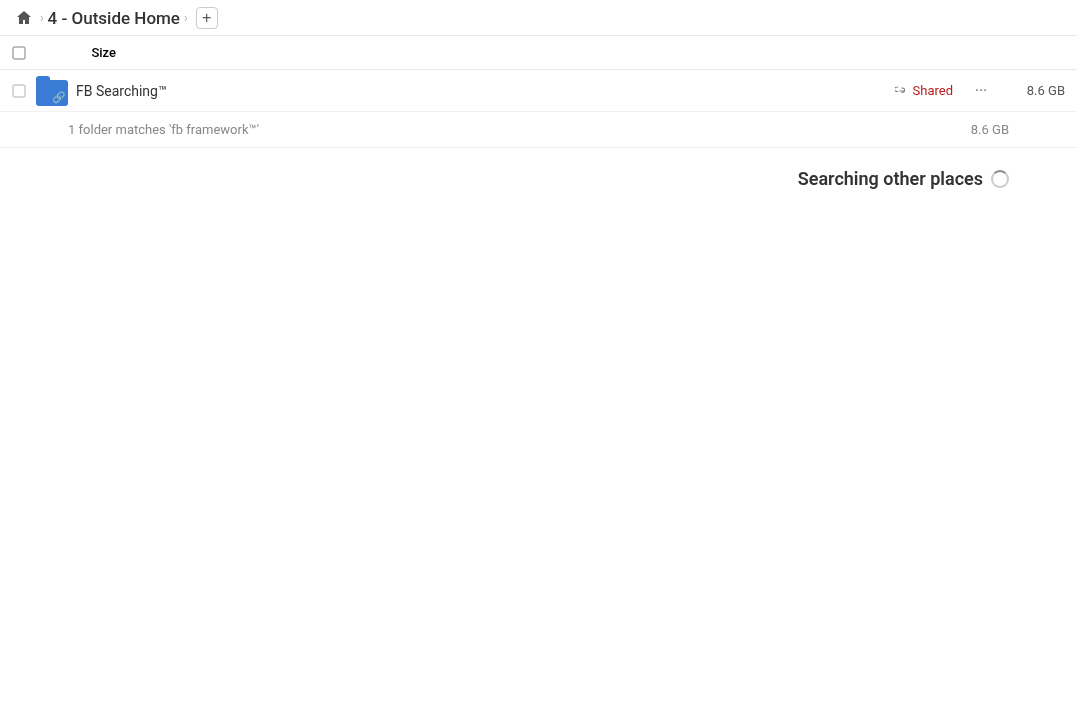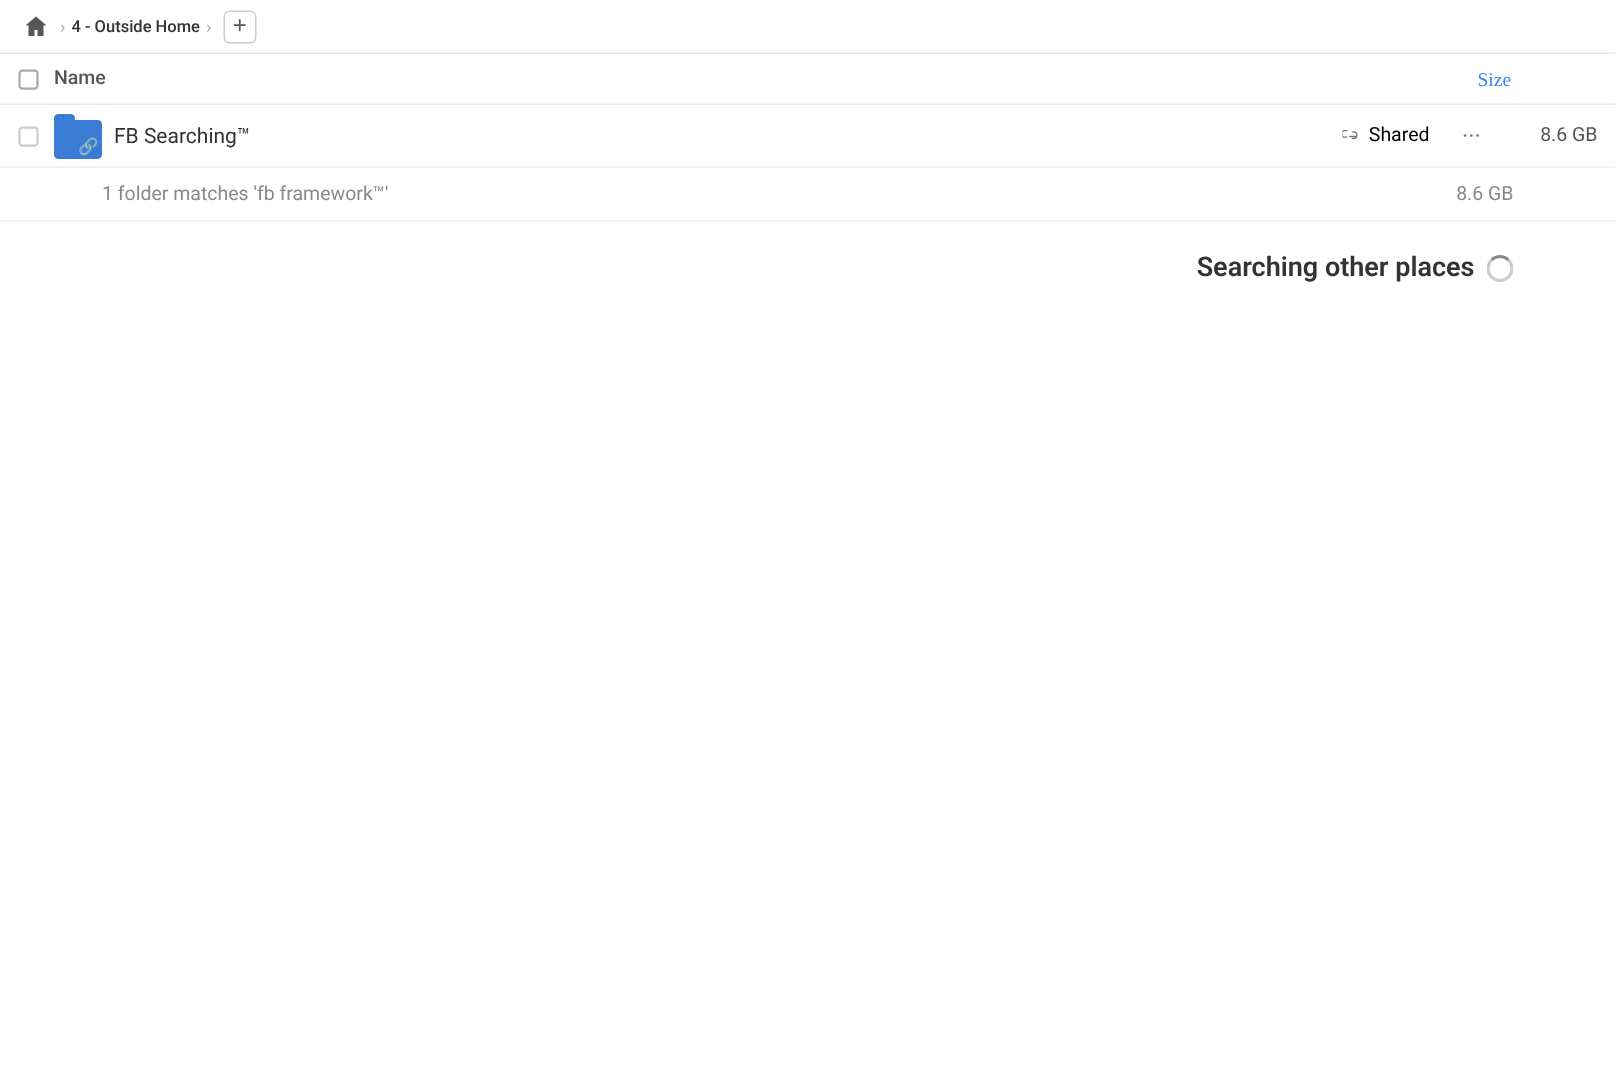--- a/index.html
+++ b/index.html
@@ -44,21 +44,21 @@
     .breadcrumb-arrow {
       color: #aaa;
       font-size: 12px;
     }
 
     .breadcrumb-item {
       display: flex;
       align-items: center;
       gap: 4px;
       color: #333;
-      font-size: 11px;
+      font-size: 17px;
       font-weight: 500;
     }
 
     .breadcrumb-arrow2 {
       color: #aaa;
       font-size: 12px;
     }
 
     .add-btn {
       display: flex;
@@ -93,24 +93,24 @@
 
     .col-name {
       flex: 1;
       font-size: 13px;
       color: #555;
       font-weight: 500;
     }
 
     .col-size {
       width: 80px;
-      font-size: 13px;
-      color: #3b82f6;
+      text-align: right;
+      font-size: 13px;
+      color: #000000;
       font-weight: 500;
-      font-family: Liberation Serif, serif;
     }
 
     
     .file-row {
       display: flex;
       align-items: center;
       padding: 6px 12px;
       border-bottom: 1px solid #f0f0f0;
       height: 42px;
       cursor: pointer;
@@ -175,21 +175,21 @@
       display: flex;
       align-items: center;
       gap: 8px;
       margin-right: 16px;
     }
 
     .shared-badge {
       display: flex;
       align-items: center;
       gap: 4px;
-      color: #000000;
+      color: #b91c1c;
       font-size: 13px;
     }
 
     .shared-badge svg {
       width: 14px;
       height: 14px;
       fill: #777;
     }
 
     .more-btn {
@@ -265,21 +265,20 @@
   <span class="breadcrumb-arrow2">›</span>
   <button class="add-btn">+</button>
 </div>
 
 <div class="column-header">
   <div class="col-checkbox">
     <svg width="14" height="14" viewBox="0 0 14 14">
       <rect x="1" y="1" width="12" height="12" rx="2" fill="none" stroke="#aaa" stroke-width="1.5"></rect>
     </svg>
   </div>
-  <div class="col-name">Name</div>
   <div class="col-size">Size</div>
 </div>
 
 <div class="file-row">
   <div class="file-checkbox">
     <svg width="14" height="14" viewBox="0 0 14 14">
       <rect x="1" y="1" width="12" height="12" rx="2" fill="none" stroke="#ccc" stroke-width="1.5"></rect>
     </svg>
   </div>
   <div class="file-icon">

